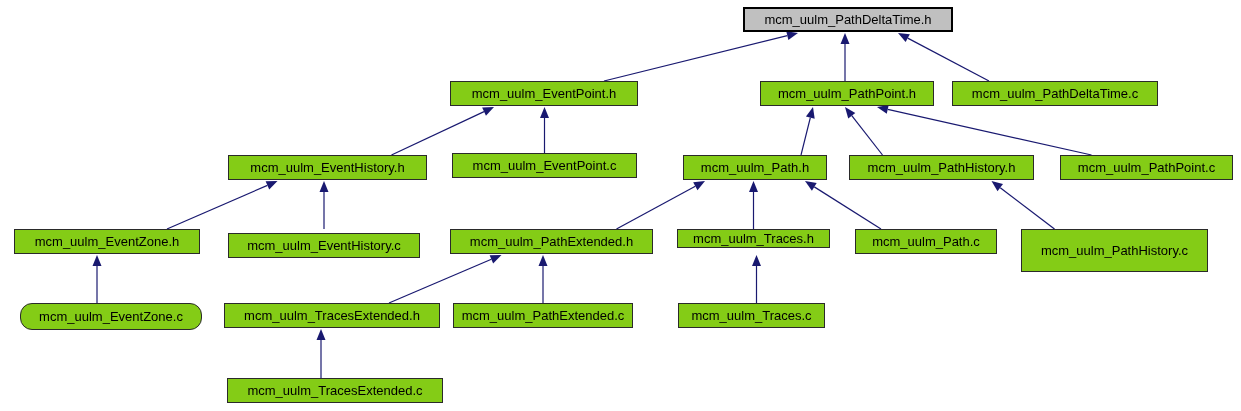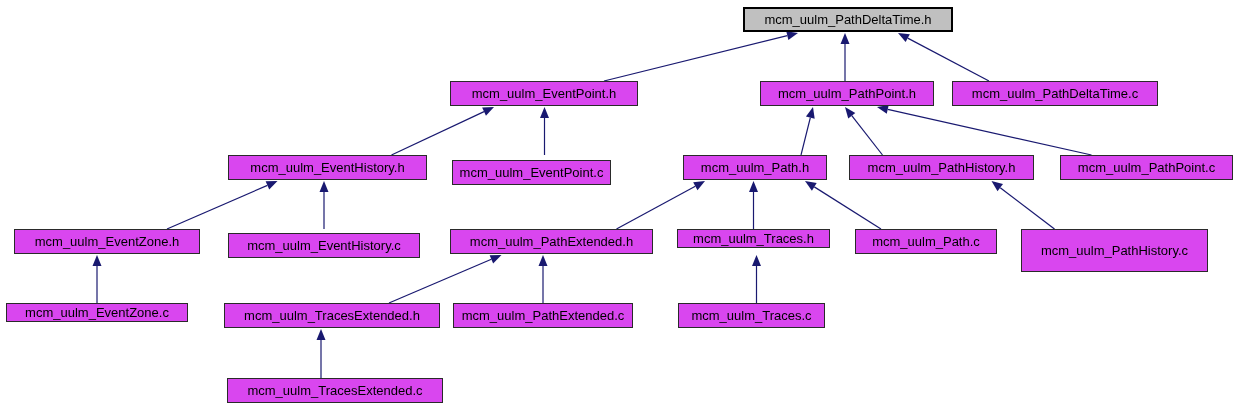--- a/index.html
+++ b/index.html
@@ -14,21 +14,21 @@
   }
   svg.edges {
     position: absolute;
     left: 0; top: 0;
     width: 1241px;
     height: 411px;
   }
   .node {
     position: absolute;
     box-sizing: border-box;
-    background: #d946ef;
+    background: #84cc16;
     border: 1px solid #2a2a2a;
     display: flex;
     align-items: center;
     justify-content: center;
     font-size: 13px;
     color: #000000;
     white-space: nowrap;
     cursor: pointer;
   }
   .node.root {
@@ -80,29 +80,29 @@
       <polygon points="756.5,255 761,266 752,266" fill="#191970"></polygon>
       <line x1="321" y1="378" x2="321" y2="340" stroke="#191970" stroke-width="1.2"></line>
       <polygon points="321,329 325.5,340 316.5,340" fill="#191970"></polygon>
     </svg>
   <div id="nodes">
       <div class="node root" style="left: 743px; top: 7px; width: 210px; height: 25px;">mcm_uulm_PathDeltaTime.h</div>
       <div class="node" style="left: 450px; top: 81px; width: 188px; height: 25px;">mcm_uulm_EventPoint.h</div>
       <div class="node" style="left: 760px; top: 81px; width: 174px; height: 25px;">mcm_uulm_PathPoint.h</div>
       <div class="node" style="left: 952px; top: 81px; width: 206px; height: 25px;">mcm_uulm_PathDeltaTime.c</div>
       <div class="node" style="left: 228px; top: 155px; width: 199px; height: 25px;">mcm_uulm_EventHistory.h</div>
-      <div class="node" style="left: 452px; top: 160px; width: 159px; height: 25px;">mcm_uulm_EventPoint.c</div>
+      <div class="node" style="left: 452px; top: 153px; width: 185px; height: 25px;">mcm_uulm_EventPoint.c</div>
       <div class="node" style="left: 683px; top: 155px; width: 144px; height: 25px;">mcm_uulm_Path.h</div>
       <div class="node" style="left: 849px; top: 155px; width: 185px; height: 25px;">mcm_uulm_PathHistory.h</div>
       <div class="node" style="left: 1060px; top: 155px; width: 173px; height: 25px;">mcm_uulm_PathPoint.c</div>
       <div class="node" style="left: 14px; top: 229px; width: 186px; height: 25px;">mcm_uulm_EventZone.h</div>
       <div class="node" style="left: 228px; top: 233px; width: 192px; height: 25px;">mcm_uulm_EventHistory.c</div>
       <div class="node" style="left: 450px; top: 229px; width: 203px; height: 25px;">mcm_uulm_PathExtended.h</div>
       <div class="node" style="left: 677px; top: 229px; width: 153px; height: 19px;">mcm_uulm_Traces.h</div>
       <div class="node" style="left: 855px; top: 229px; width: 142px; height: 25px;">mcm_uulm_Path.c</div>
       <div class="node" style="left: 1021px; top: 229px; width: 187px; height: 43px;">mcm_uulm_PathHistory.c</div>
-      <div class="node" style="left: 6px; top: 303px; width: 182px; height: 19px;">mcm_uulm_EventZone.c</div>
+      <div class="node" style="left: 20px; top: 303px; width: 182px; height: 27px; border-radius: 12px;">mcm_uulm_EventZone.c</div>
       <div class="node" style="left: 212px; top: 303px; width: 216px; height: 25px; margin-left: 12px;">mcm_uulm_TracesExtended.h</div>
       <div class="node" style="left: 453px; top: 303px; width: 180px; height: 25px;">mcm_uulm_PathExtended.c</div>
       <div class="node" style="left: 678px; top: 303px; width: 147px; height: 25px; text-align: right;">mcm_uulm_Traces.c</div>
       <div class="node" style="left: 227px; top: 378px; width: 216px; height: 25px;">mcm_uulm_TracesExtended.c</div>
     </div>
 </div>
 
 </body></html>

